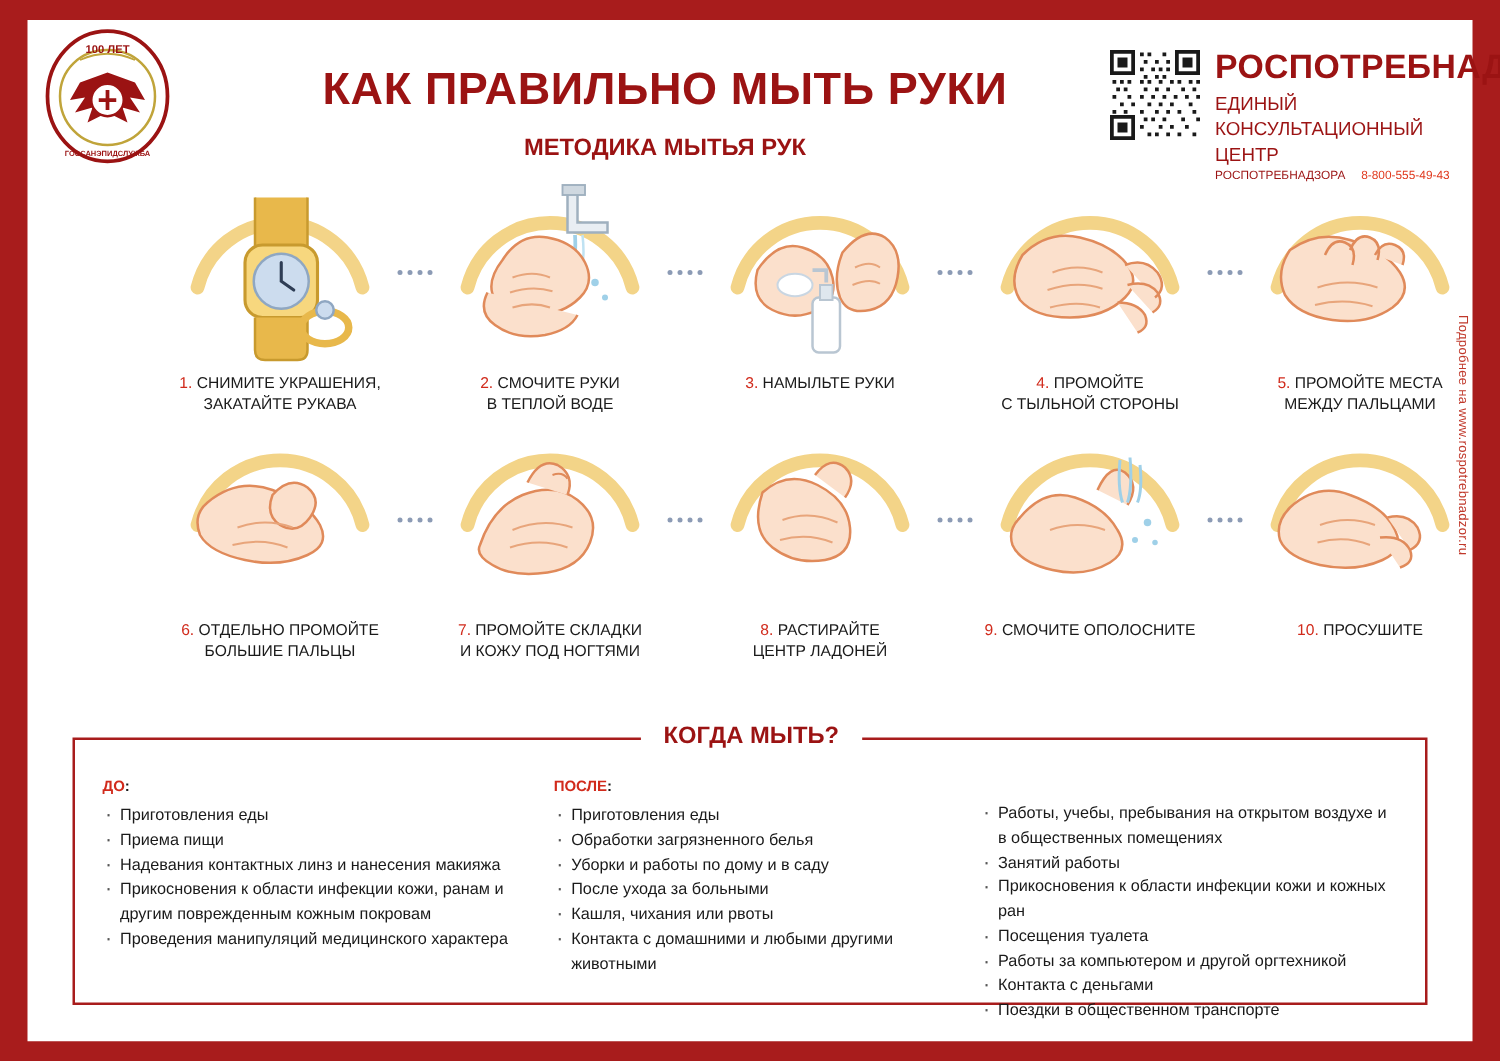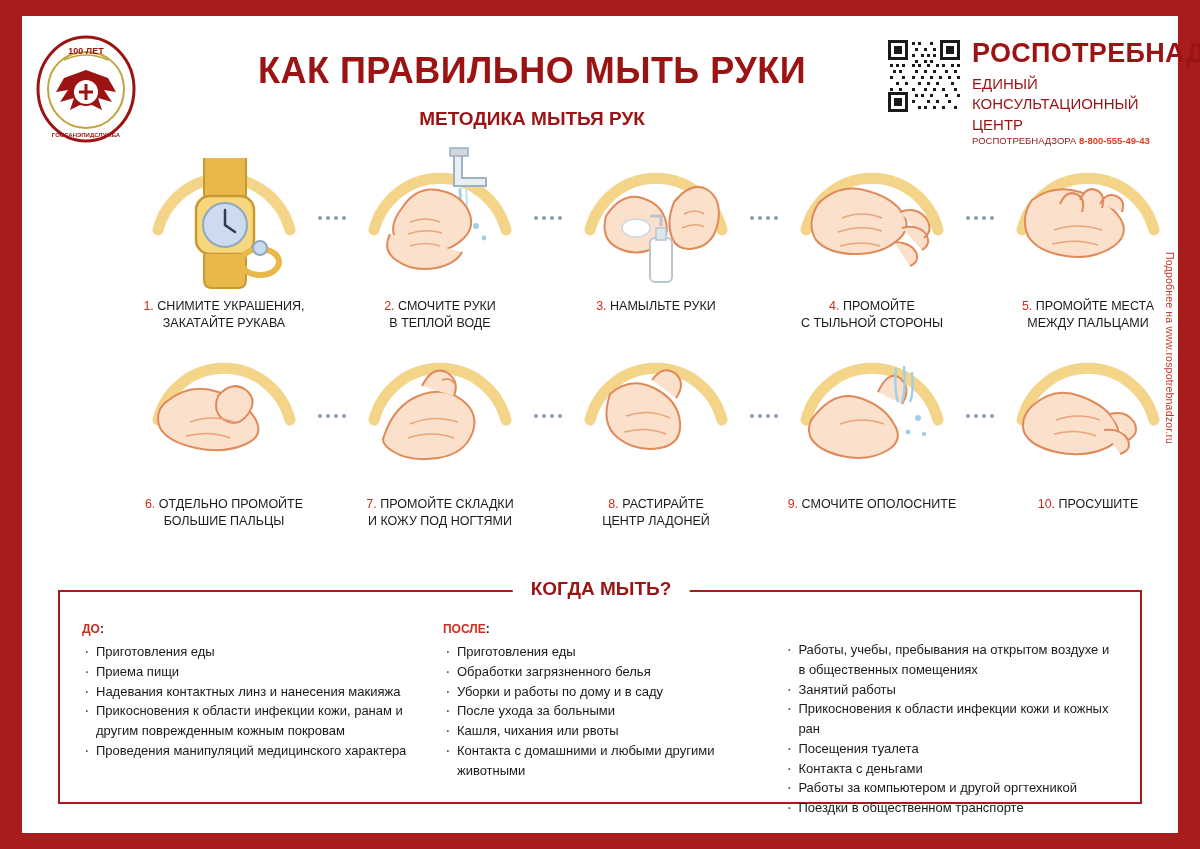--- a/index.html
+++ b/index.html
@@ -9,37 +9,37 @@
     font-family:"Liberation Sans", sans-serif;
     overflow:hidden;
   }
   .poster{
     position:absolute;left:22px;top:16px;width:1156px;height:817px;
     background:#ffffff;
   }
   
   .header{position:relative;height:120px;}
   .crest{
-    position:absolute;left:12px;top:18px;width:104px;height:110px;
+    position:absolute;left:12px;top:6px;width:104px;height:110px;
   }
   .crest svg{display:block;}
   .title-block{position:absolute;left:180px;top:34px;width:660px;text-align:center;}
   .main-title{
     color:#9b1313;font-size:36px;font-weight:bold;letter-spacing:.5px;margin:0;
   }
   .sub-title{
     color:#9b1313;font-size:19px;font-weight:bold;margin:16px 0 0 0;
   }
   .brand{position:absolute;right:14px;top:22px;width:278px;height:84px;}
   .qr{position:absolute;left:0;top:0;width:76px;height:76px;}
   .brand-text{position:absolute;left:86px;top:0;width:192px;}
   .brand-name{color:#9b1313;font-size:27px;font-weight:bold;letter-spacing:.3px;}
   .brand-line1{color:#9b1313;font-size:15px;margin-top:5px;line-height:1.35;}
   .brand-line2{color:#9b1313;font-size:9.5px;line-height:1.35;}
-  .brand-phone{color:#e03a1f;font-weight:bold;}
+  .brand-phone{color:#e03a1f;font-weight:normal;margin-left:10px;}
 
   
   .steps{position:relative;margin-top:6px;}
   .row{display:flex;justify-content:flex-end;padding-left:52px;}
   .step{width:180px;position:relative;}
   .art{height:150px;position:relative;}
   .hand-svg{position:absolute;left:0;top:0;width:180px;height:150px;}
   .caption{
     text-align:center;font-size:12.5px;line-height:1.35;color:#1a1a1a;
     margin-top:6px;padding:0 4px;
@@ -472,22 +472,22 @@
             <li>Контакта с домашними и любыми другими животными</li>
           </ul>
         </div>
 
         <div class="col col3">
           <ul class="items">
             <li>Работы, учебы, пребывания на открытом воздухе и в общественных помещениях</li>
             <li>Занятий работы</li>
             <li>Прикосновения к области инфекции кожи и кожных ран</li>
             <li>Посещения туалета</li>
+            <li>Работы за компьютером и другой оргтехникой</li>
             <li>Контакта с деньгами</li>
-            <li>Работы за компьютером и другой оргтехникой</li>
             <li>Поездки в общественном транспорте</li>
           </ul>
         </div>
       </div>
     </div>
     <div class="when-title">КОГДА МЫТЬ?</div>
   </div>
 
   <div class="side-note">Подробнее на www.rospotrebnadzor.ru</div>
 </div>

